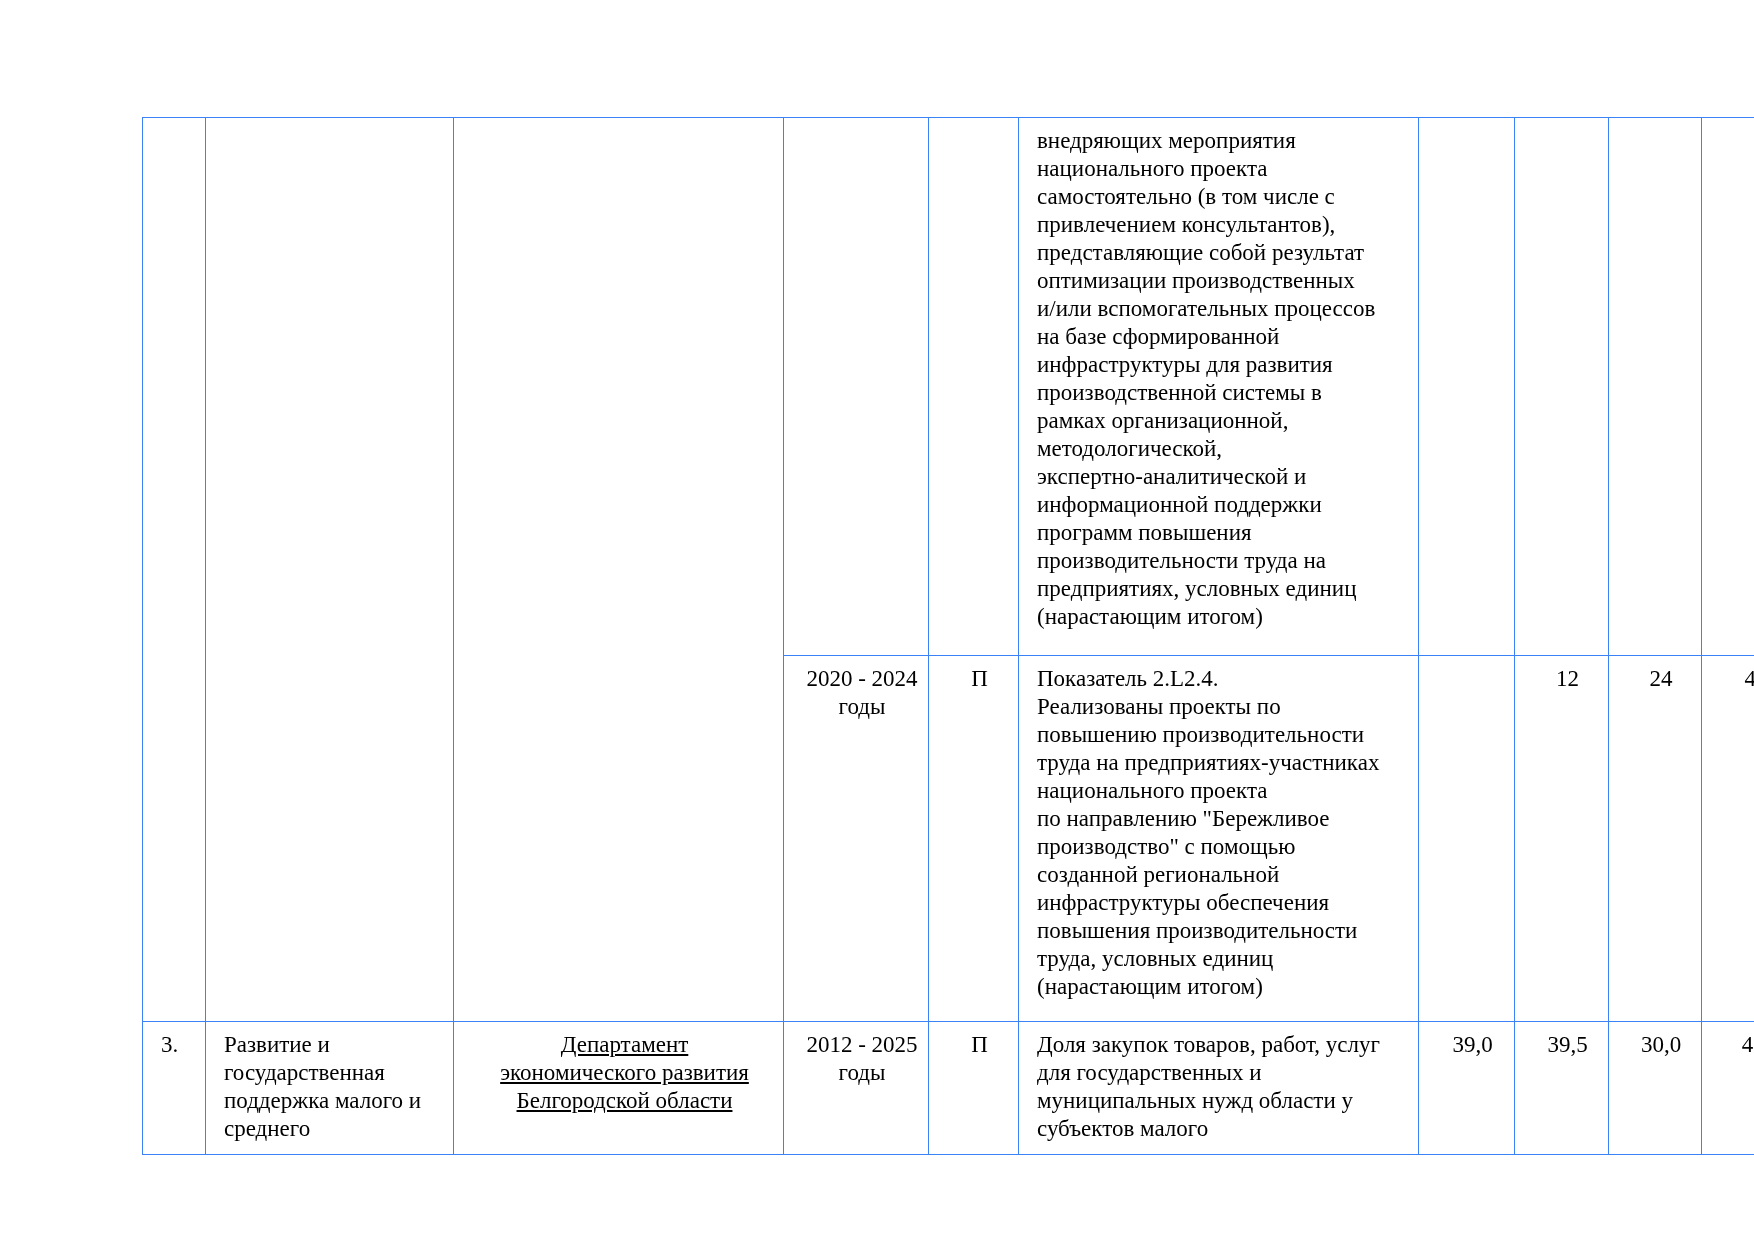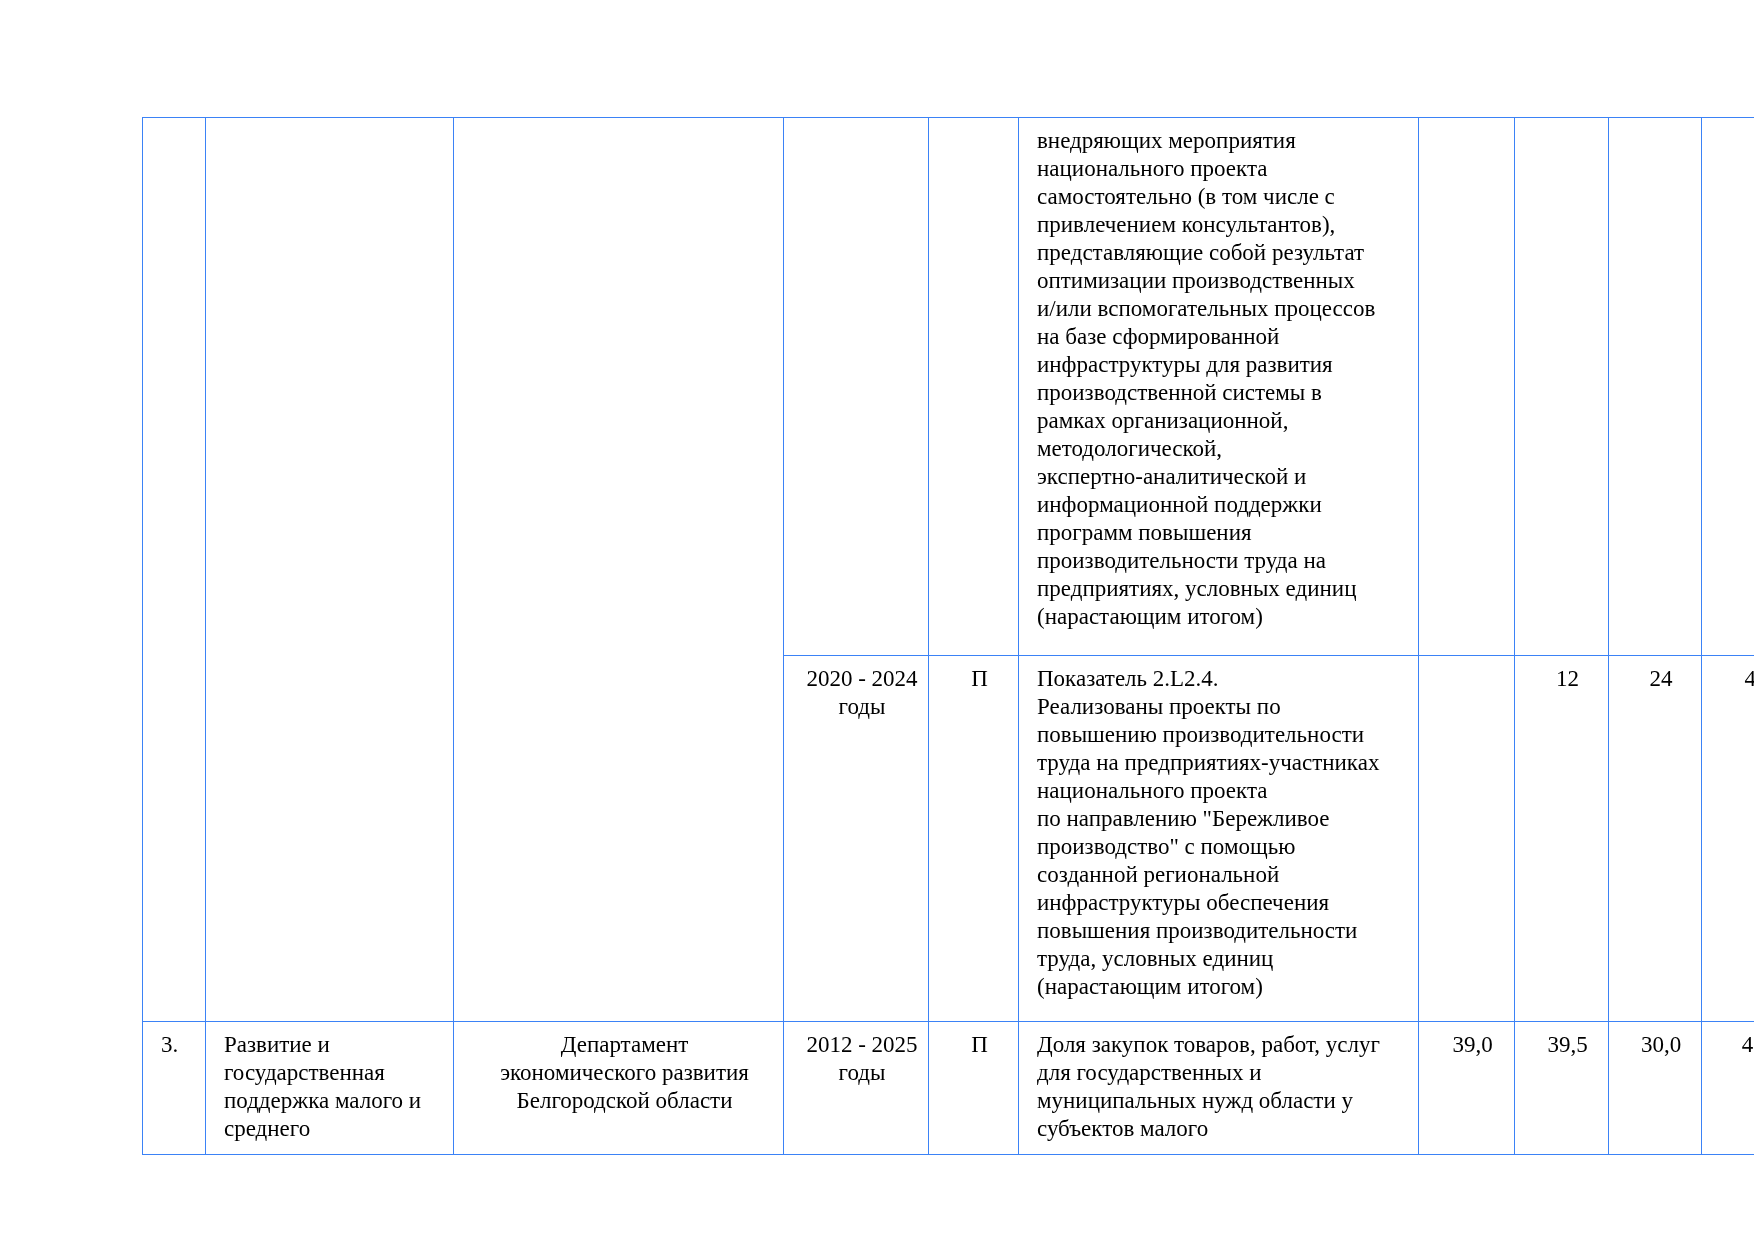--- a/index.html
+++ b/index.html
@@ -36,21 +36,21 @@
   
   td.c-num  { border-right: 3px solid #808080; }
   td.c-name { border-left: 3px solid #808080; }
 
   tr.r1 { height: 538px; }
   tr.r2 { height: 366px; }
   tr.r3 { height: 133px; }
 
   td.c-num   { padding-left: 8px; text-align: left; }
   td.c-name  { padding-left: 8px; text-align: left; }
-  td.c-dept  { text-align: center; }
+  td.c-dept  { text-align: center; text-decoration: underline; }
   td.c-years { text-align: center; padding-left: 2px; padding-right: 2px; }
   td.c-type  { text-align: center; }
   td.c-ind   { padding-left: 12px; padding-right: 4px; text-align: left; }
   td.c-val   { text-align: center; padding-left: 2px; padding-right: 2px; }
 </style>
 </head>
 <body>
 
 <div class="page">
   <table class="doc-table">

